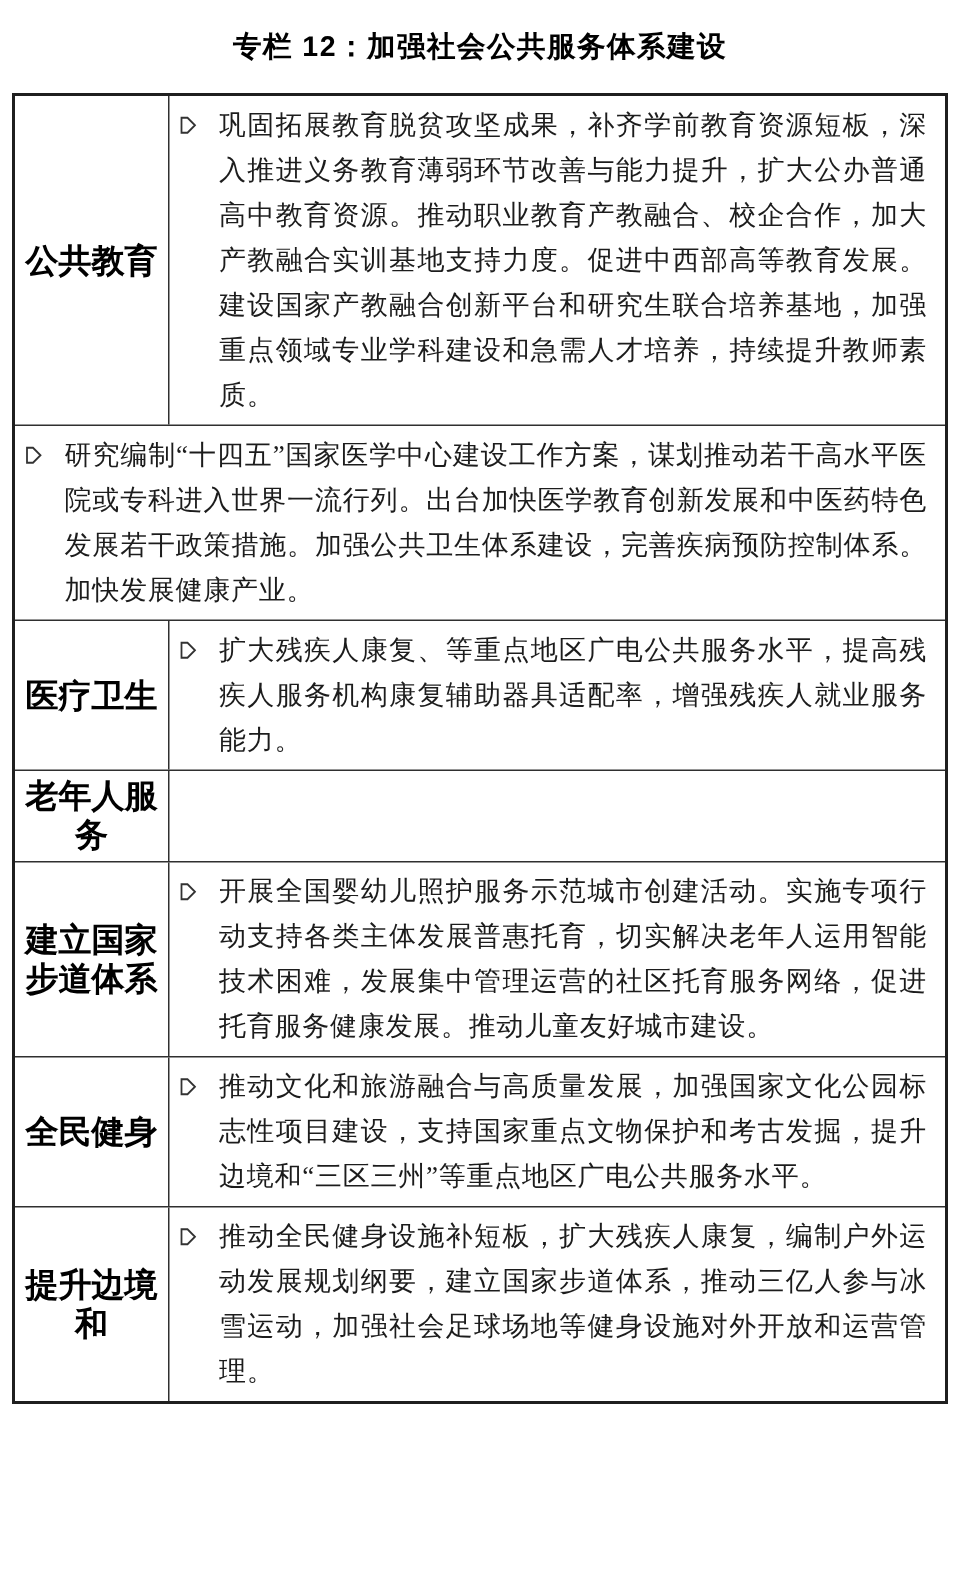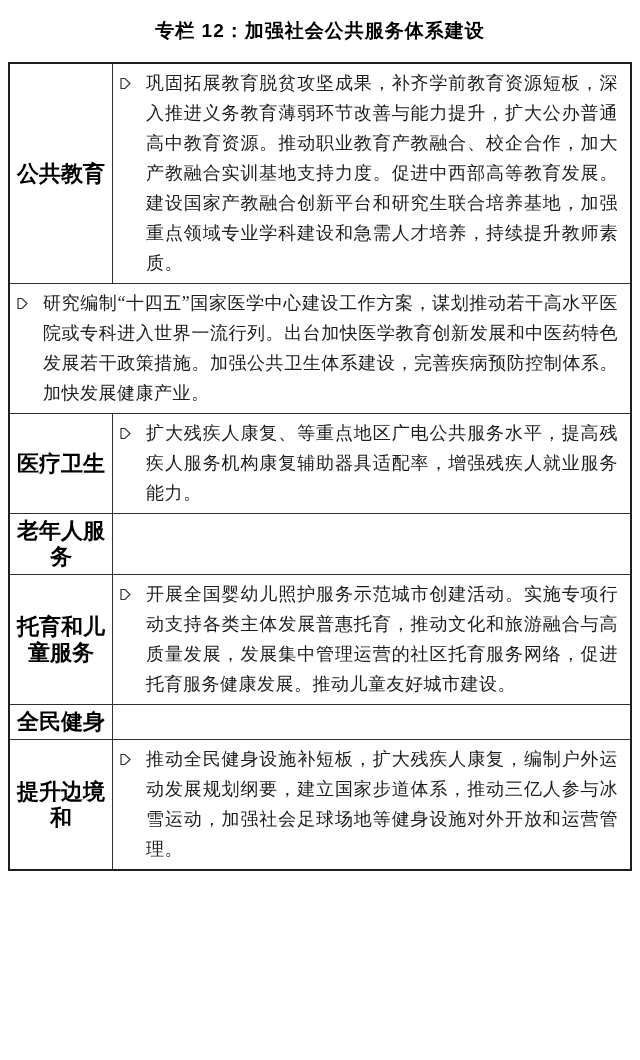--- a/index.html
+++ b/index.html
@@ -118,35 +118,43 @@
   </div>
 
   <div class="row">
     <div class="label-cell">
       <span class="label-text">老年人服务</span>
     </div>
   </div>
 
   <div class="row">
     <div class="label-cell">
-      <span class="label-text">托育和儿童服务</span>
+      <span class="label-text">建立国家步道体系</span>
     </div>
     <div class="content-cell">
       <span class="bullet">
         <svg width="11" height="13" viewBox="0 0 11 13" aria-hidden="true">
           <polygon points="1,1.5 5,1.5 10,6.5 5,11.5 1,11.5" fill="#ffffff" stroke="#333333" stroke-width="1.2"></polygon>
         </svg>
       </span>
-      <span class="content-text">开展全国婴幼儿照护服务示范城市创建活动。实施专项行动支持各类主体发展普惠托育，推动文化和旅游融合与高质量发展，发展集中管理运营的社区托育服务网络，促进托育服务健康发展。推动儿童友好城市建设。</span>
+      <span class="content-text">开展全国婴幼儿照护服务示范城市创建活动。实施专项行动支持各类主体发展普惠托育，切实解决老年人运用智能技术困难，发展集中管理运营的社区托育服务网络，促进托育服务健康发展。推动儿童友好城市建设。</span>
     </div>
   </div>
 
   <div class="row">
     <div class="label-cell">
       <span class="label-text">全民健身</span>
+    </div>
+    <div class="content-cell">
+      <span class="bullet">
+        <svg width="11" height="13" viewBox="0 0 11 13" aria-hidden="true">
+          <polygon points="1,1.5 5,1.5 10,6.5 5,11.5 1,11.5" fill="#ffffff" stroke="#333333" stroke-width="1.2"></polygon>
+        </svg>
+      </span>
+      <span class="content-text">推动文化和旅游融合与高质量发展，加强国家文化公园标志性项目建设，支持国家重点文物保护和考古发掘，提升边境和“三区三州”等重点地区广电公共服务水平。</span>
     </div>
   </div>
 
   <div class="row">
     <div class="label-cell">
       <span class="label-text">提升边境和</span>
     </div>
     <div class="content-cell">
       <span class="bullet">
         <svg width="11" height="13" viewBox="0 0 11 13" aria-hidden="true">

